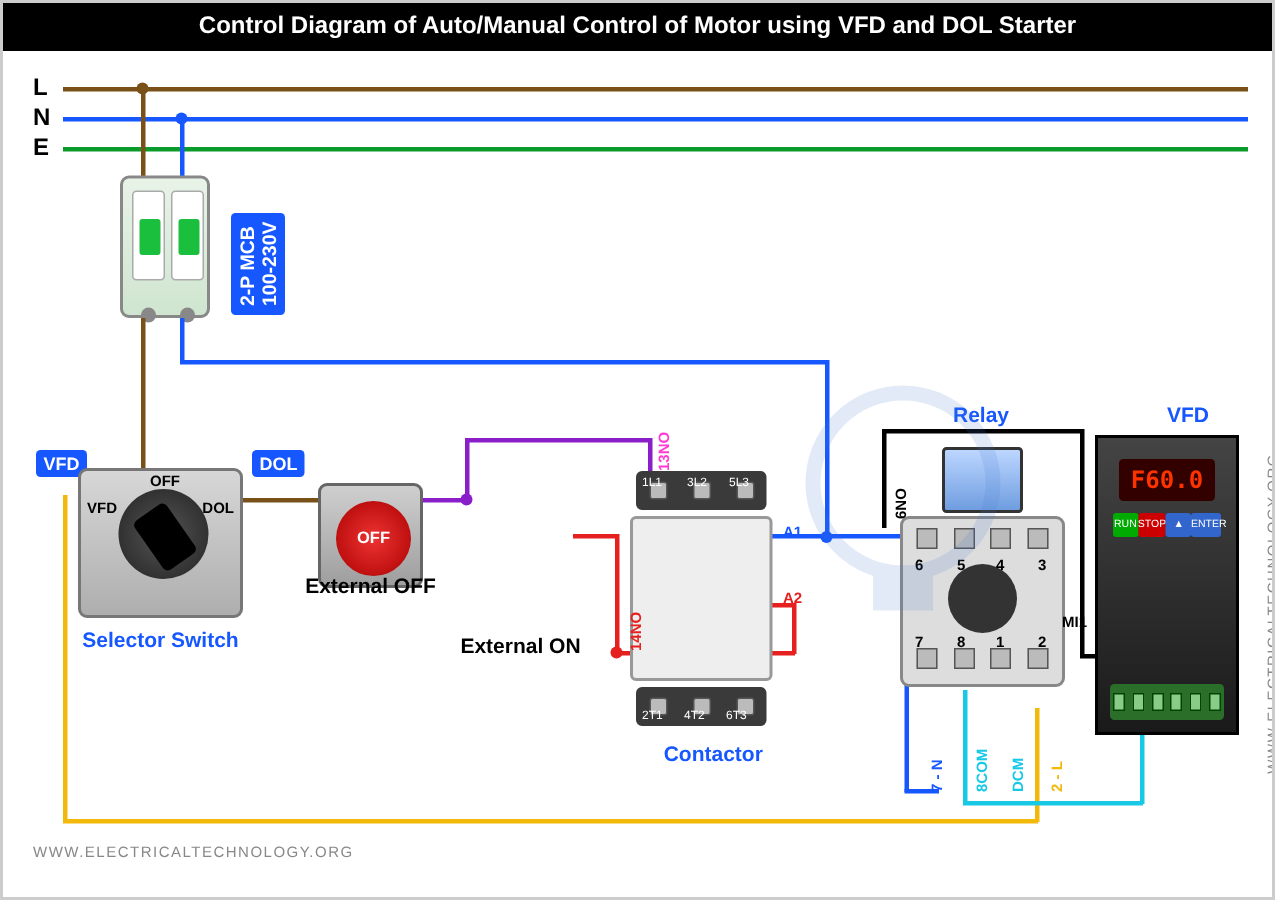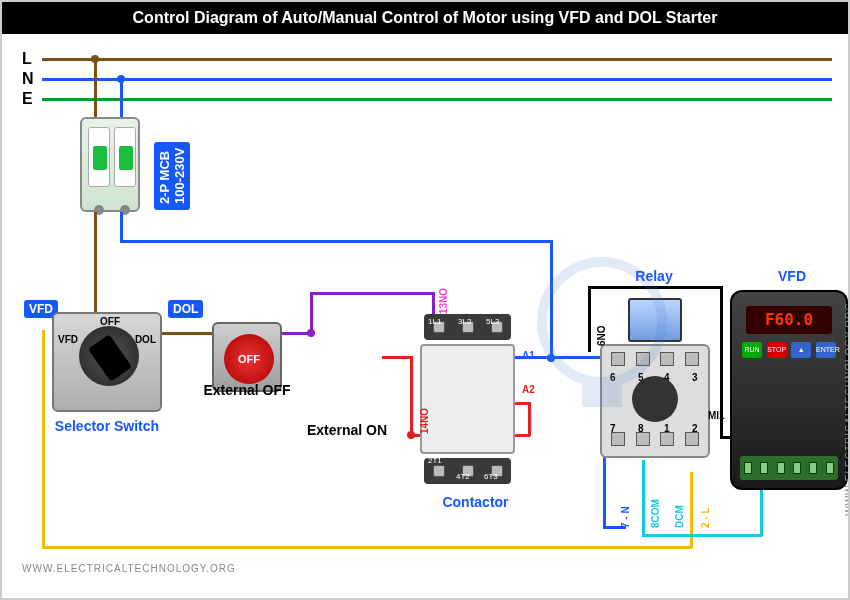--- a/index.html
+++ b/index.html
@@ -40,21 +40,21 @@
   .contactor .body { position: absolute; top: 30px; bottom: 30px; left: 0; right: 0; background: #eee; border: 2px solid #999; border-radius: 4px; }
   .small-term-label { position: absolute; font-size: 8px; color: #fff; }
   .relay { position: absolute; width: 110px; height: 160px; }
   .relay .cube { position: absolute; top: 0; left: 28px; width: 54px; height: 44px; background: linear-gradient(#bcd6ff,#6f9de0); border: 2px solid #333; border-radius: 3px; }
   .relay .base { position: absolute; top: 46px; left: 0; right: 0; bottom: 0; background: #ddd; border: 2px solid #888; border-radius: 6px; }
   .relay .socket { position: absolute; top: 78px; left: 32px; width: 46px; height: 46px; border-radius: 50%; background: #333; }
   .relay .trow { position: absolute; left: 6px; right: 6px; height: 18px; display: flex; justify-content: space-around; }
   .relay .trow.top { top: 54px; } .relay .trow.bot { bottom: 8px; }
   .relay .st { width: 14px; height: 14px; background: #bbb; border: 1px solid #555; }
   .relay .num { position: absolute; font-size: 10px; font-weight: bold; }
-  .vfd { position: absolute; width: 118px; height: 200px; background: linear-gradient(#444,#1a1a1a); border: 2px solid #000; border-radius: 12px; }
+  .vfd { position: absolute; width: 96px; height: 200px; background: linear-gradient(#444,#1a1a1a); border: 2px solid #000; border-radius: 0; }
   .vfd .screen { position: absolute; top: 14px; left: 14px; right: 14px; height: 28px; background: #300; color: #f30; font-family: monospace; font-size: 16px; font-weight: bold; text-align: center; line-height: 28px; border-radius: 3px; }
   .vfd .btnrow { position: absolute; top: 50px; left: 10px; right: 10px; height: 20px; display: flex; justify-content: space-between; }
   .vfd .vb { width: 20px; height: 16px; border-radius: 2px; font-size: 7px; color: #fff; text-align: center; line-height: 16px; }
   .vfd .run { background: #0a0; } .vfd .stop { background: #c00; } .vfd .nav { background: #36c; }
   .vfd .termstrip { position: absolute; bottom: 8px; left: 8px; right: 8px; height: 24px; background: #2a6e2a; border-radius: 3px; display: flex; justify-content: space-around; align-items: center; }
   .vfd .ts { width: 8px; height: 12px; background: #8c8; border: 1px solid #040; }
   .watermark { position: absolute; font-size: 10px; color: #888; letter-spacing: 1px; }
   .wm-left { left: 20px; bottom: 24px; }
   .wm-right { right: 4px; top: 300px; transform: rotate(-90deg); transform-origin: right top; }
   .term-tag { position: absolute; font-size: 10px; font-weight: bold; }
@@ -151,28 +151,28 @@
     </div>
     <div class="body"></div>
     <div class="botrow">
       <div class="term"></div>
         <div class="term"></div>
         <div class="term"></div>
     </div>
     <div class="small-term-label" style="top:3px;left:8px">1L1</div>
     <div class="small-term-label" style="top:3px;left:38px">3L2</div>
     <div class="small-term-label" style="top:3px;left:66px">5L3</div>
-    <div class="small-term-label" style="bottom:19px;left:8px">2T1</div>
+    <div class="small-term-label" style="bottom:3px;left:8px">2T1</div>
     <div class="small-term-label" style="bottom:3px;left:36px">4T2</div>
     <div class="small-term-label" style="bottom:3px;left:64px">6T3</div>
   </div>
   <div class="term-tag rot90" style="top:312px;left:436px;color:#ff3bd2">13NO</div>
   <div class="term-tag rot90" style="top:432px;left:417px;color:#e5201e">14NO</div>
   <div class="term-tag" style="top:348px;left:520px;color:#1757ff">A1</div>
-  <div class="term-tag" style="top:382px;left:520px;color:#e5201e">A2</div>
+  <div class="term-tag" style="top:392px;left:520px;color:#e5201e">A2</div>
   <div class="comp-label blue-label" style="top:492px;left:426px;width:95px">Contactor</div>
 
   <div class="comp-label blue-label" style="top:266px;left:612px;width:80px">Relay</div>
   <div class="relay" style="top:296px;left:598px">
     <div class="cube"></div>
     <div class="base"></div>
     <div class="socket"></div>
     <div class="trow top">
       <div class="st"></div>
         <div class="st"></div>

